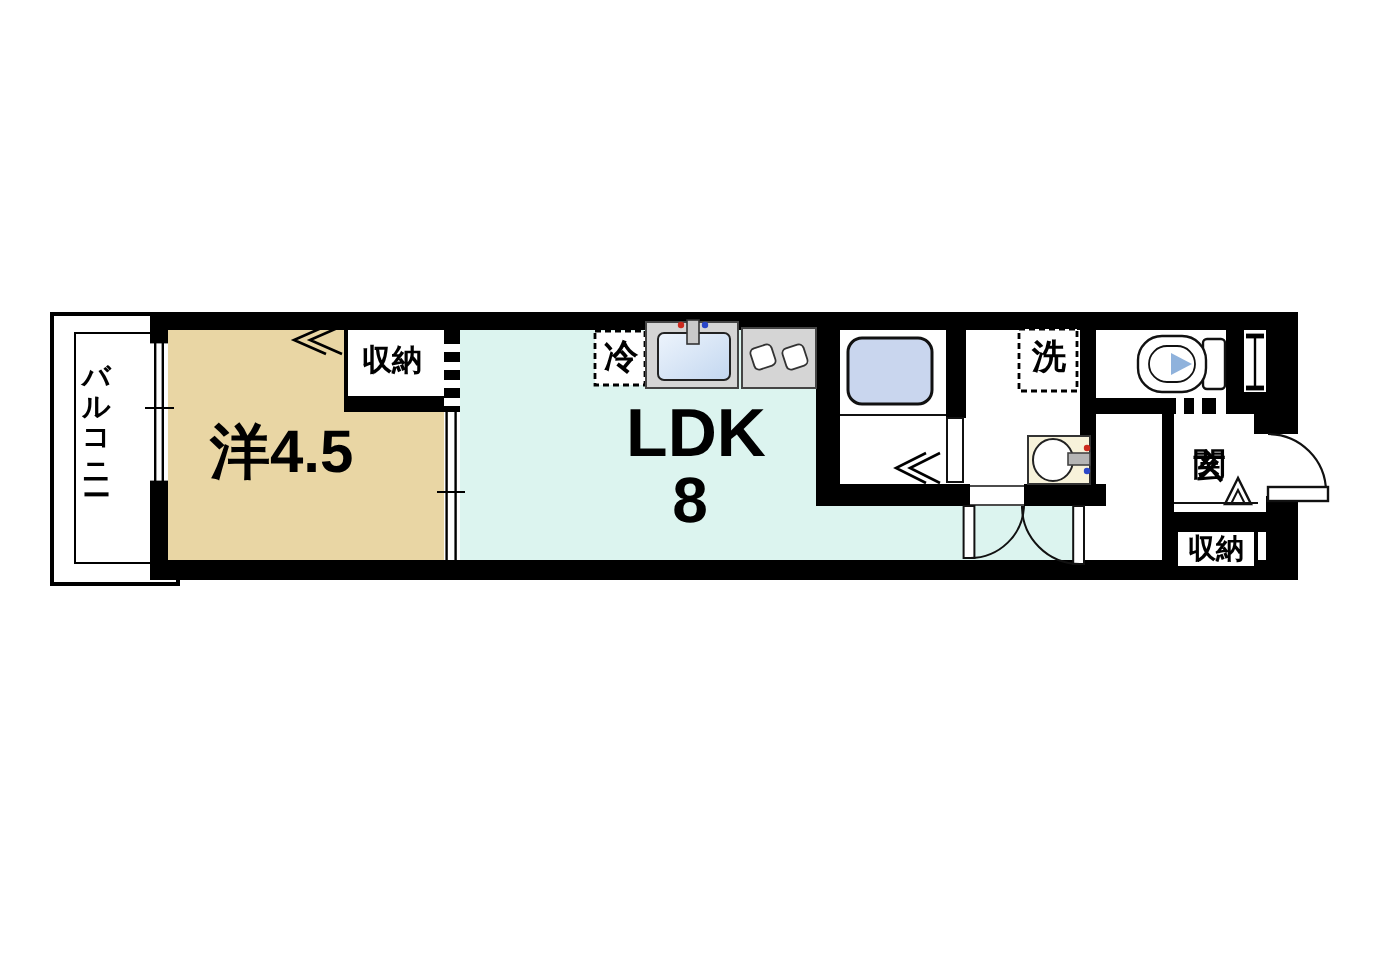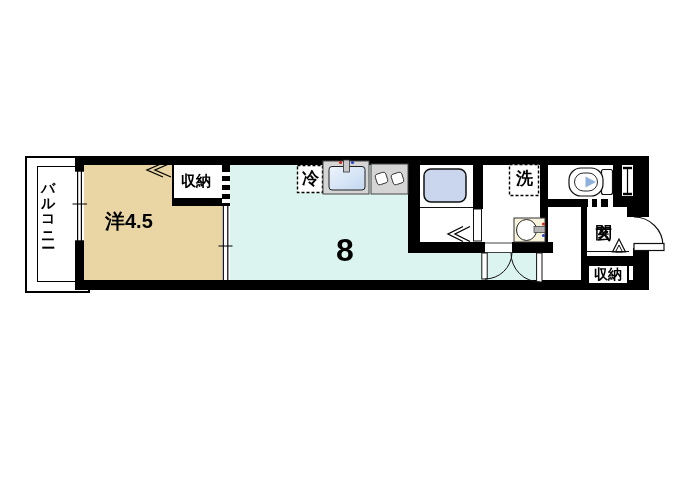--- a/index.html
+++ b/index.html
@@ -49,21 +49,22 @@
   <div class="hatch-h" style="left:581px;top:199px;width:27px;height:8px;box-sizing:border-box;"></div>
   <div class="wall" style="left:613px;top:165px;width:9px;height:33px;"></div>
   <div class="wall" style="left:613px;top:196px;width:20px;height:11px;"></div>
   <div class="wall" style="left:627px;top:207px;width:6px;height:10px;"></div>
   <div class="wall" style="left:581px;top:207px;width:6px;height:83px;"></div>
   <div class="wall" style="left:581px;top:256px;width:52px;height:10px;"></div>
 
   <div class="whitebox" style="left:587px;top:264px;width:42px;height:21px;border:2px solid #000;box-sizing:border-box;z-index:3;"></div>
   <div class="label center" style="left:588px;top:267px;width:40px;font-size:14px;z-index:4;">収納</div>
 
-  <div class="label" style="left:105px;top:211px;font-size:20px;">洋4.5</div>
+  <div class="label" style="left:105px;top:211px;font-size:30px;">洋4.5</div>
+  <div class="label center" style="left:298px;top:200px;width:100px;font-size:34px;">LDK</div>
   <div class="label center" style="left:298px;top:234px;width:94px;font-size:32px;">8</div>
   <div class="label center" style="left:298px;top:170px;width:25px;font-size:17px;z-index:5;">冷</div>
   <div class="label center" style="left:510px;top:170px;width:29px;font-size:17px;z-index:5;">洗</div>
   <div class="label vtext" style="left:595px;top:210px;height:46px;font-size:16px;letter-spacing:2px;z-index:2;">玄関</div>
 
   <svg width="688" height="484" viewBox="0 0 688 484">
 
     <g stroke="#000" fill="#fff">
       <rect x="75" y="170" width="9" height="72" fill="#fff" stroke="none"></rect>
       <line x1="75" y1="170.8" x2="84" y2="170.8" stroke-width="1.8"></line>

